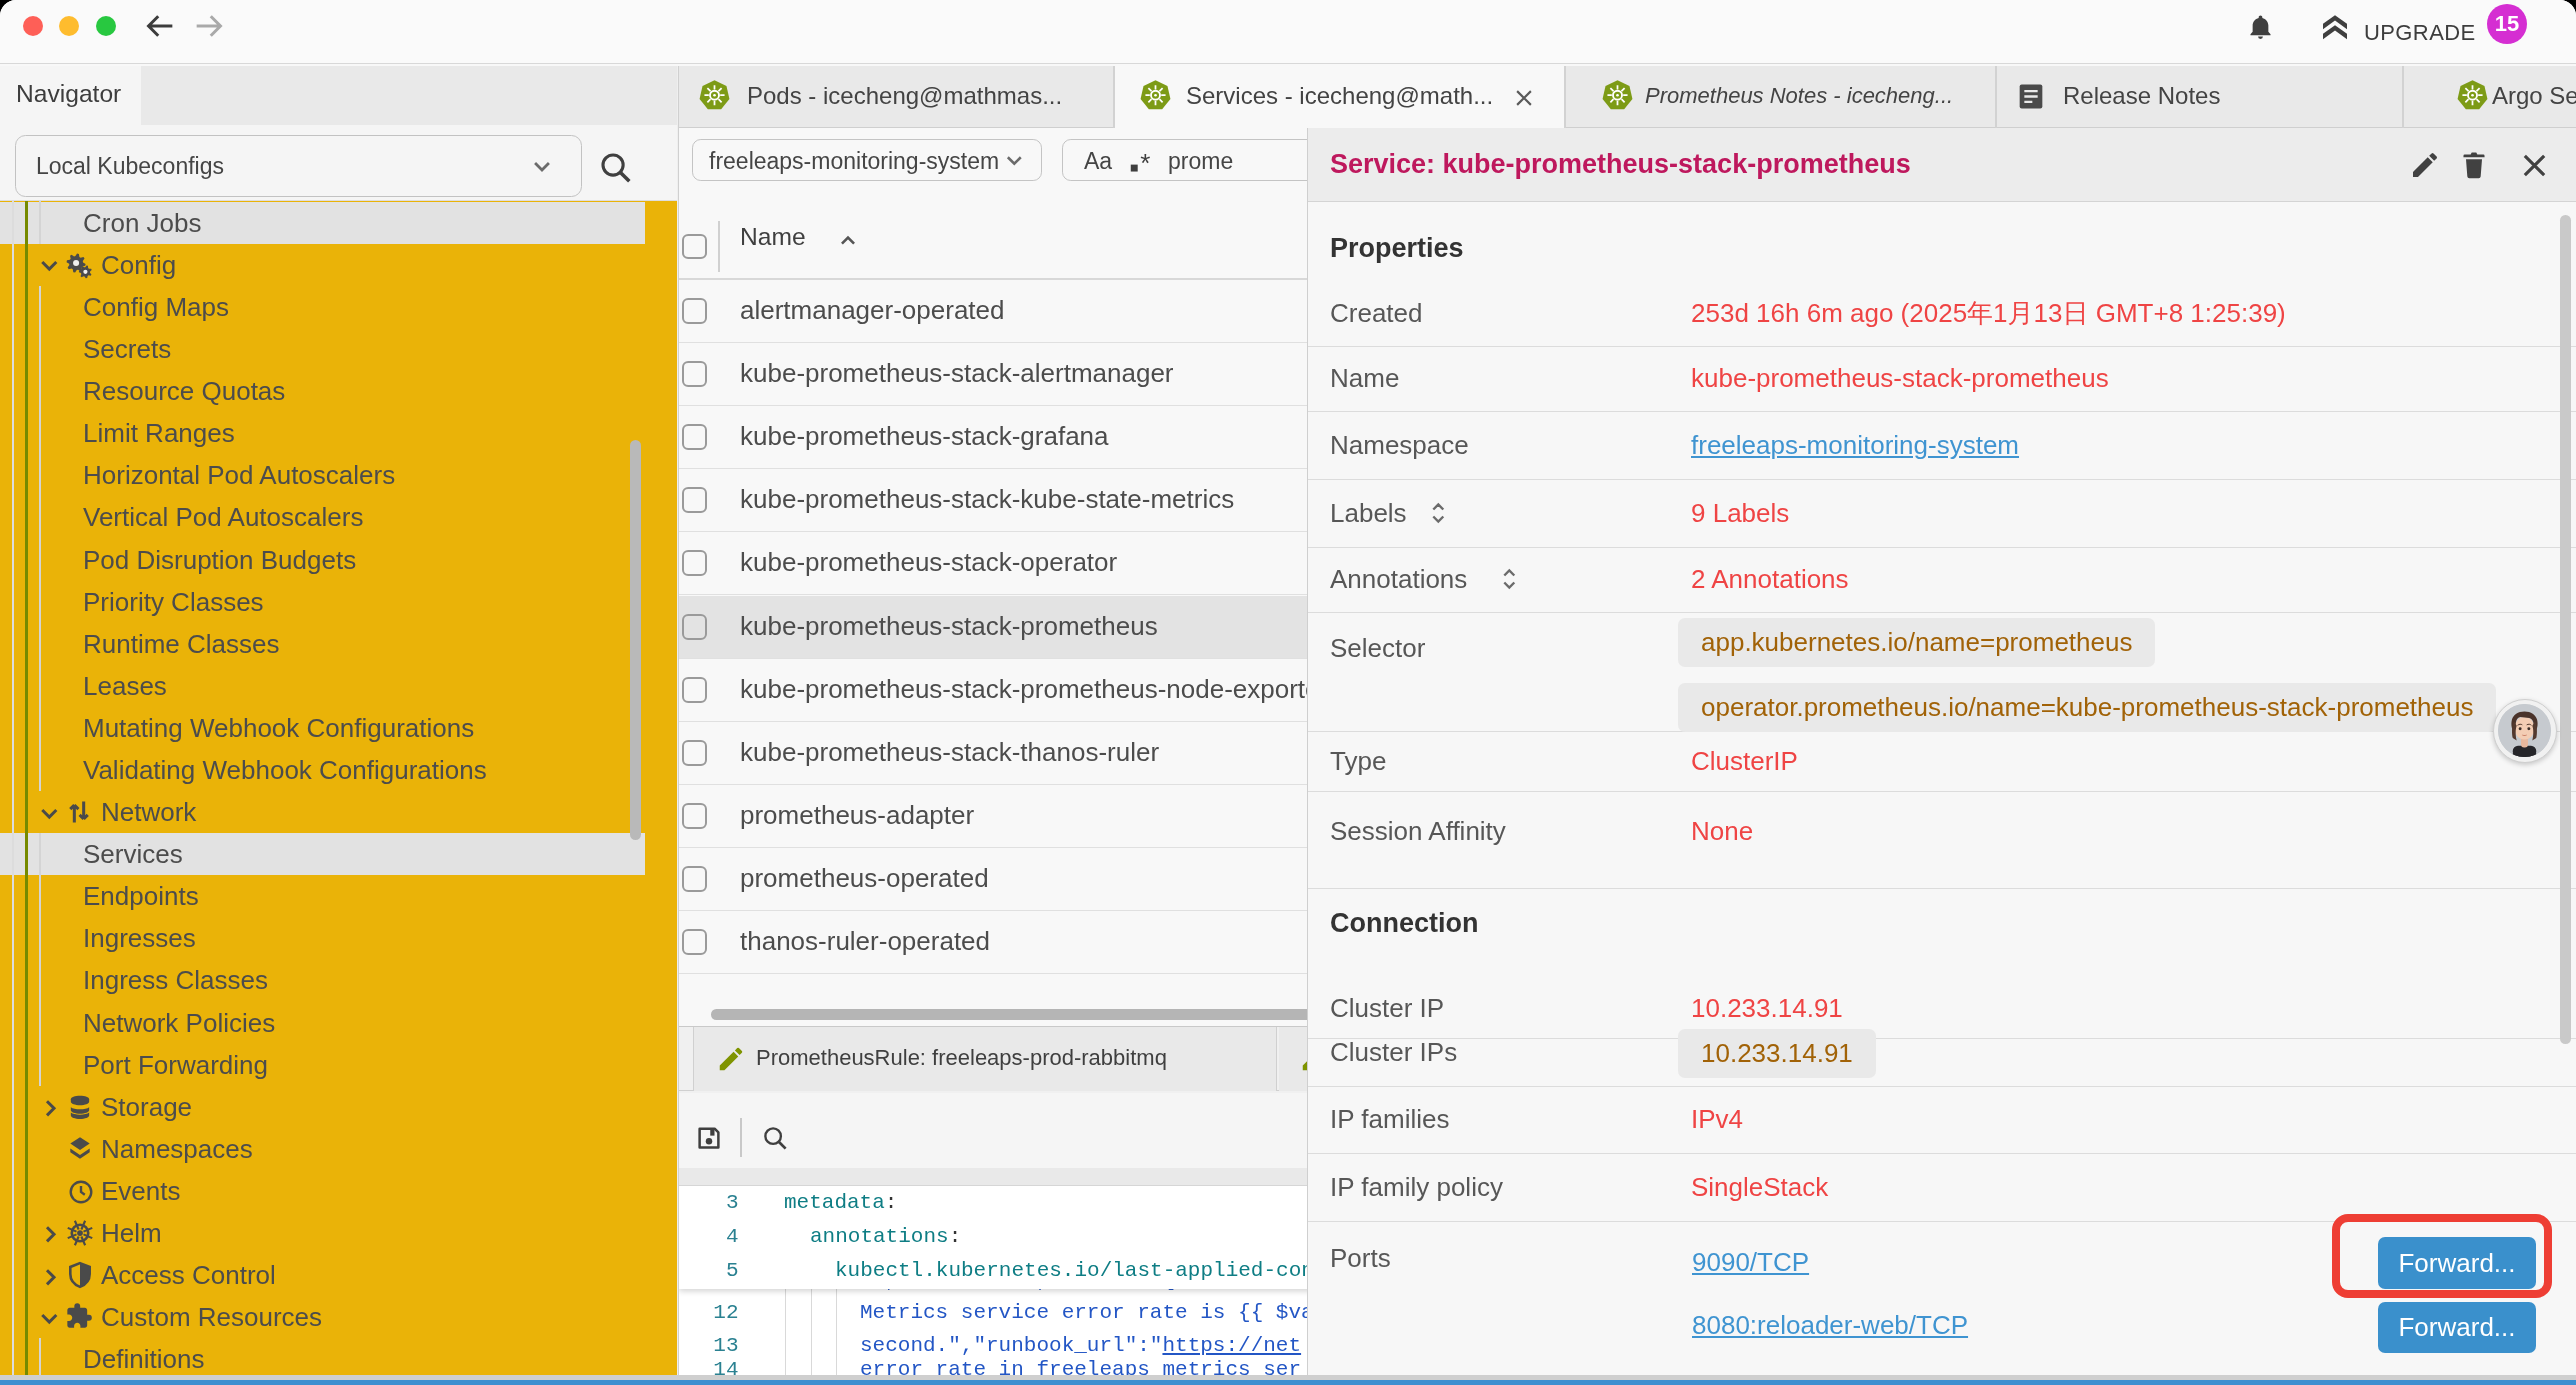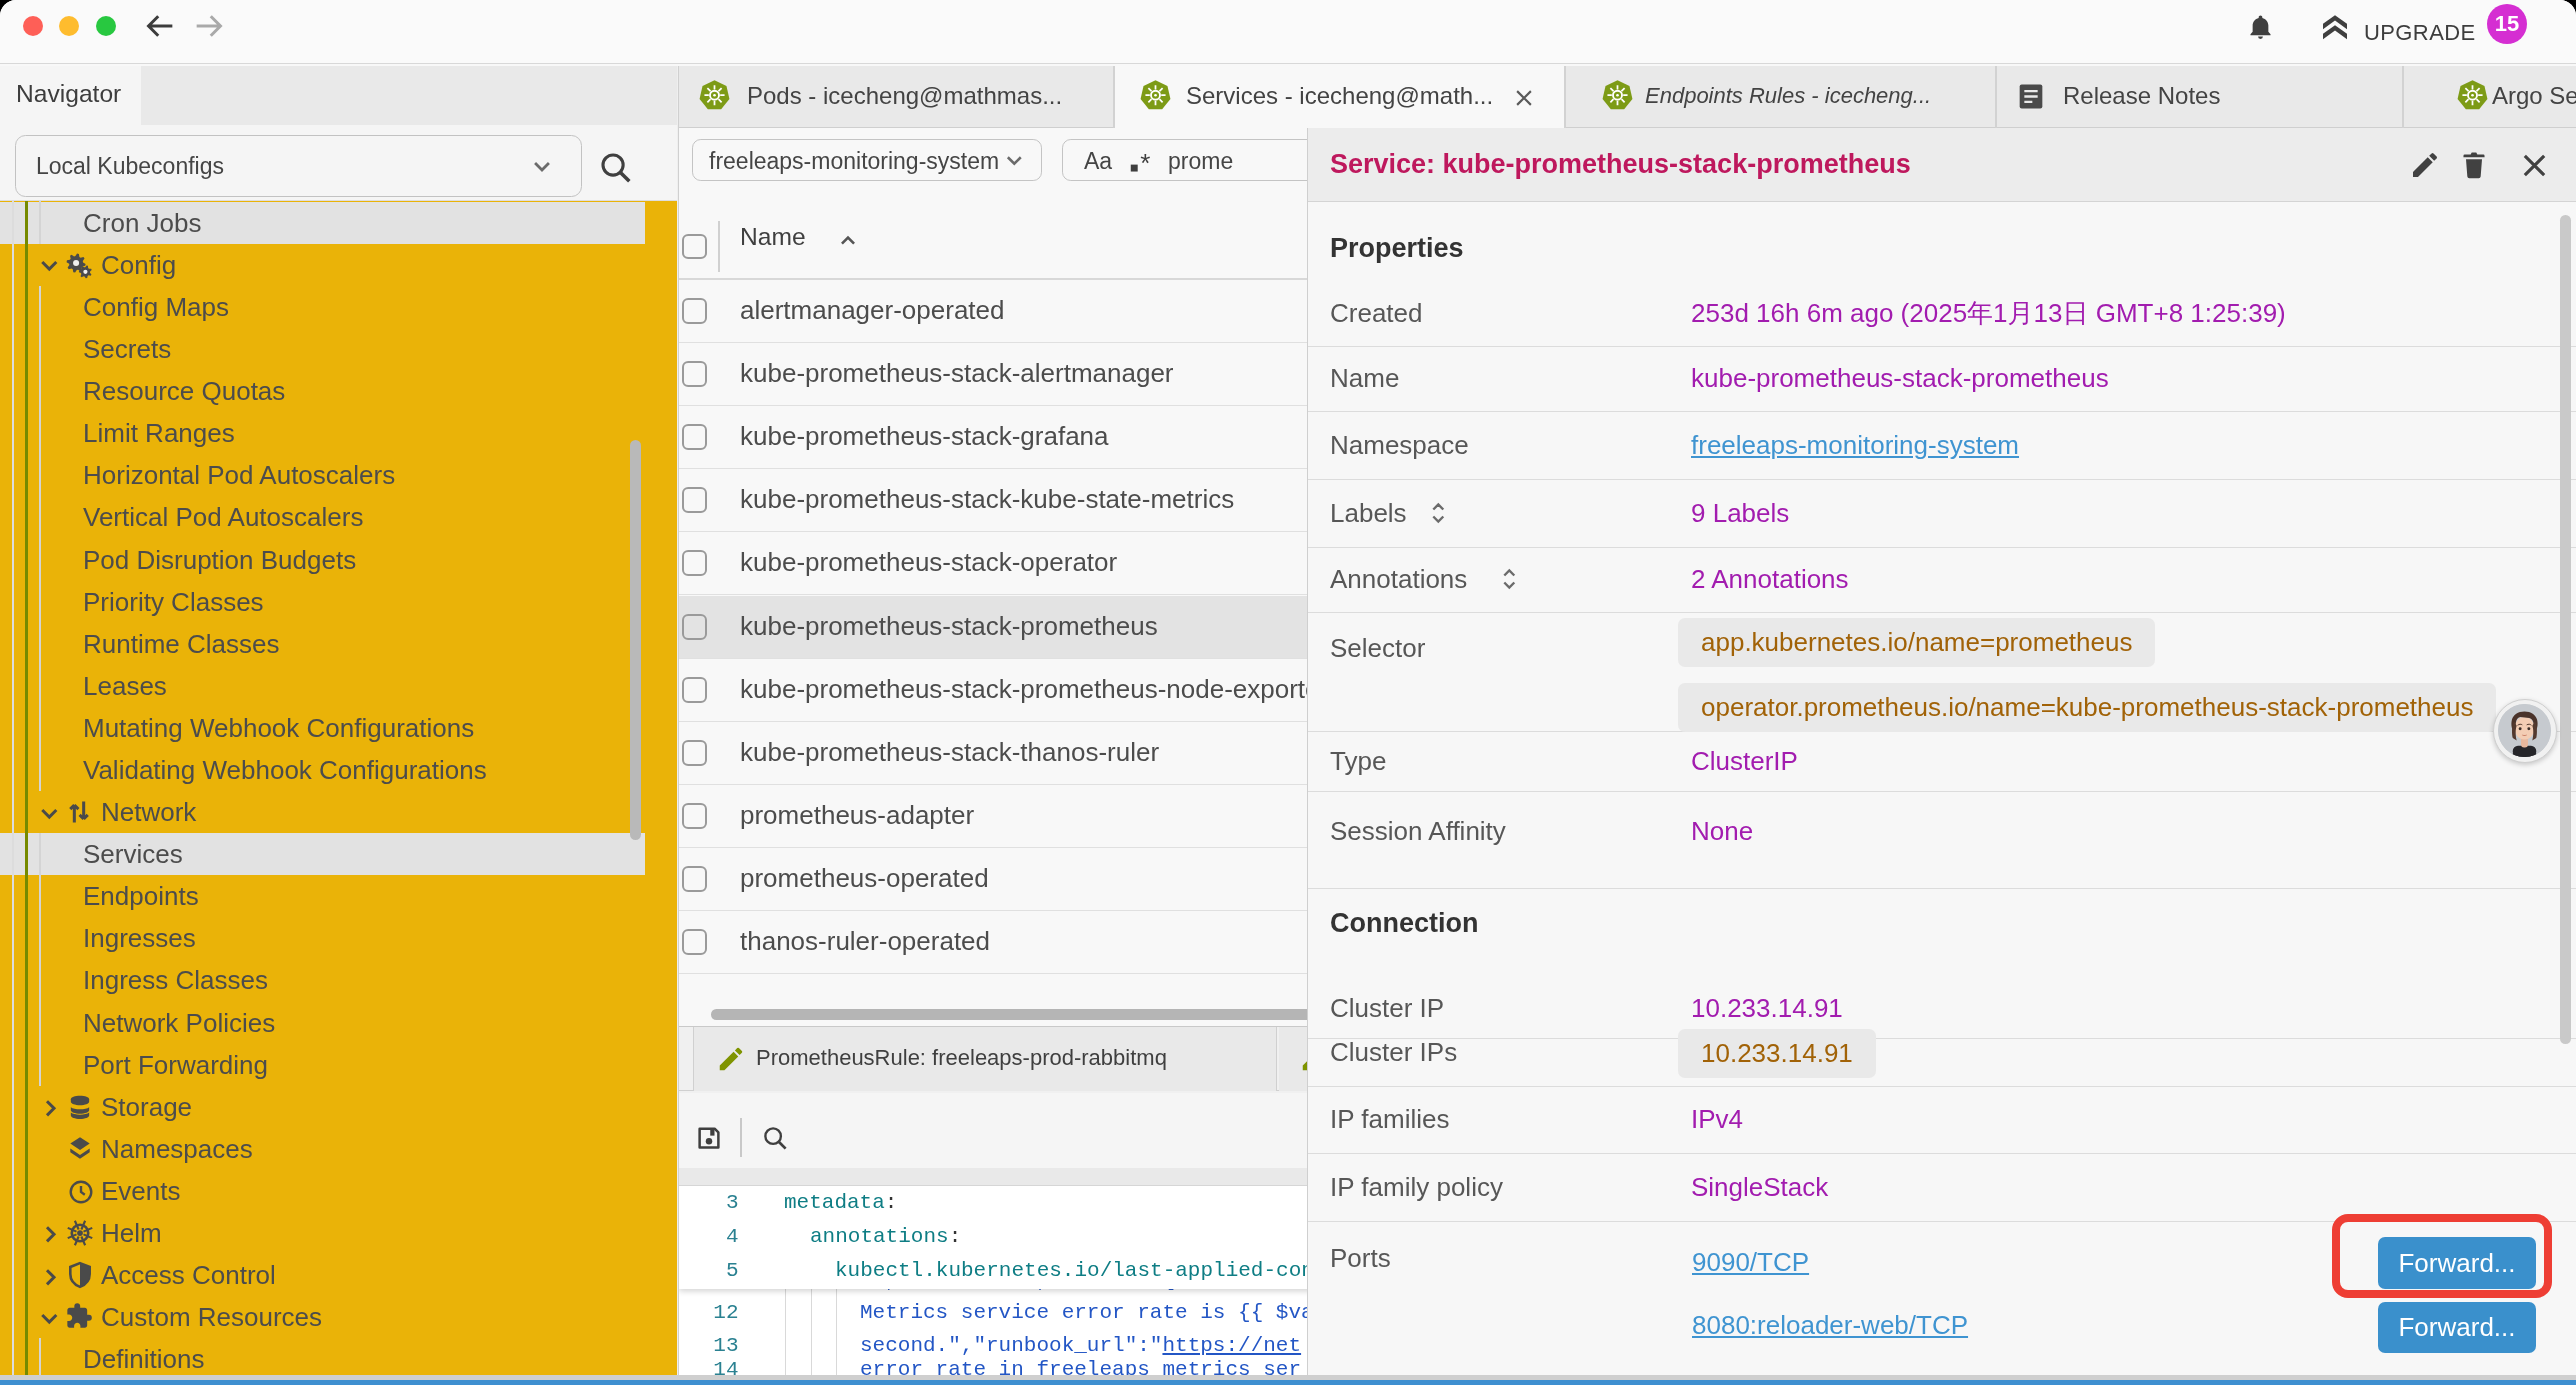--- a/index.html
+++ b/index.html
@@ -7,21 +7,21 @@
   body { font-family:"Liberation Sans", sans-serif; color:#454545; }
   .abs { position:absolute; }
   #win { position:absolute; left:0; top:0; width:2576px; height:1385px; background:#f8f8f8; border-radius:16px 16px 0 0; overflow:hidden; }
   .mono { font-family:"Liberation Mono", monospace; }
   .it { font-style:italic; }
   .cb { width:25.4px; height:25.4px; border:2.6px solid #9a9a9a; border-radius:6.1px; background:transparent; }
   .tabtxt { font-size:24px; color:#434343; white-space:nowrap; }
   .treetxt { font-size:26px; color:#4c4c4c; white-space:nowrap; }
   .rowtxt { font-size:26px; color:#4c4c4c; white-space:nowrap; }
   .lbl { font-size:26px; color:#575757; }
-  .val { font-size:26px; color:#a21caf; }
+  .val { font-size:26px; color:#ef4444; }
   .chip { background:#e9e9e9; border-radius:7px; color:#a16207; font-size:26px; padding:0 23px; height:49px; line-height:49px; display:inline-block; white-space:nowrap; }
   .link { color:#3f94d1; text-decoration:underline; }
 </style>
 </head>
 <body>
 <div id="win">
 
   <div class="abs" id="topbar" style="left:0;top:0;width:2576px;height:64px;background:#fafafa;border-bottom:1.8px solid #d8d8d8;">
     <div class="abs" style="left:23px;top:16px;width:20px;height:20px;border-radius:50%;background:#fe5f57;"></div>
     <div class="abs" style="left:59px;top:16px;width:20px;height:20px;border-radius:50%;background:#febc2e;"></div>
@@ -188,21 +188,21 @@
         <path d="M6.5 6.5 L17.5 17.5 M17.5 6.5 L6.5 17.5"></path>
       </svg>
     <svg class="abs" style="left:921px;top:10.5px;" width="35" height="37" viewBox="0 0 24 24">
         <polygon points="12,1.5 20.2,5.45 22.24,14.34 16.56,21.46 7.44,21.46 1.76,14.34 3.79,5.45" fill="#7d9b16"></polygon>
         <g stroke="#fff" fill="none">
           <circle cx="12" cy="11.8" r="3.1" stroke-width="1.3"></circle>
           <path stroke-width="1.2" d="M12 7.9 V4.9 M12 15.7 V18.7 M8.1 11.8 H5.1 M15.9 11.8 H18.9 M9.24 9.04 L7.12 6.92 M14.76 9.04 L16.88 6.92 M9.24 14.56 L7.12 16.68 M14.76 14.56 L16.88 16.68"></path>
           <circle cx="12" cy="11.8" r="0.9" fill="#fff" stroke="none"></circle>
         </g>
       </svg>
-    <div class="abs tabtxt it" style="left:966px;top:0;line-height:60px;font-size:22px;">Endpoints Rules - icecheng...</div>
+    <div class="abs tabtxt it" style="left:966px;top:0;line-height:60px;font-size:22px;">Prometheus Notes - icecheng...</div>
     <svg class="abs" style="left:1336px;top:14px;" width="32" height="33" viewBox="0 0 24 24" fill="#4a4a4a">
         <path d="M5 3 h14 a1.5 1.5 0 011.5 1.5 v15 a1.5 1.5 0 01-1.5 1.5 h-14 A1.5 1.5 0 013.5 19.5 v-15 A1.5 1.5 0 015 3 Z"></path>
         <g stroke="#e9e9e9" stroke-width="1.7">
           <path d="M7 8 H17 M7 12 H17 M7 16 H13"></path>
         </g>
       </svg>
     <div class="abs tabtxt" style="left:1384px;top:0;line-height:60px;">Release Notes</div>
     <svg class="abs" style="left:1776px;top:10.5px;" width="35" height="37" viewBox="0 0 24 24">
         <polygon points="12,1.5 20.2,5.45 22.24,14.34 16.56,21.46 7.44,21.46 1.76,14.34 3.79,5.45" fill="#7d9b16"></polygon>
         <g stroke="#fff" fill="none">

